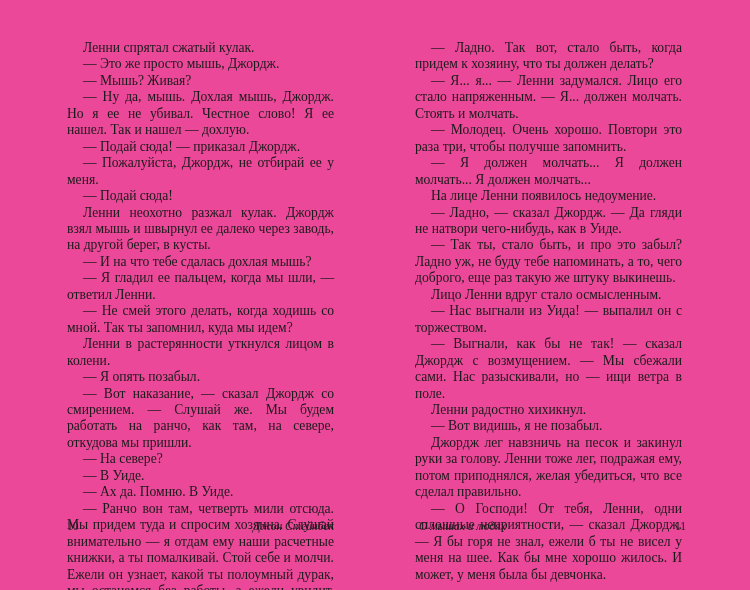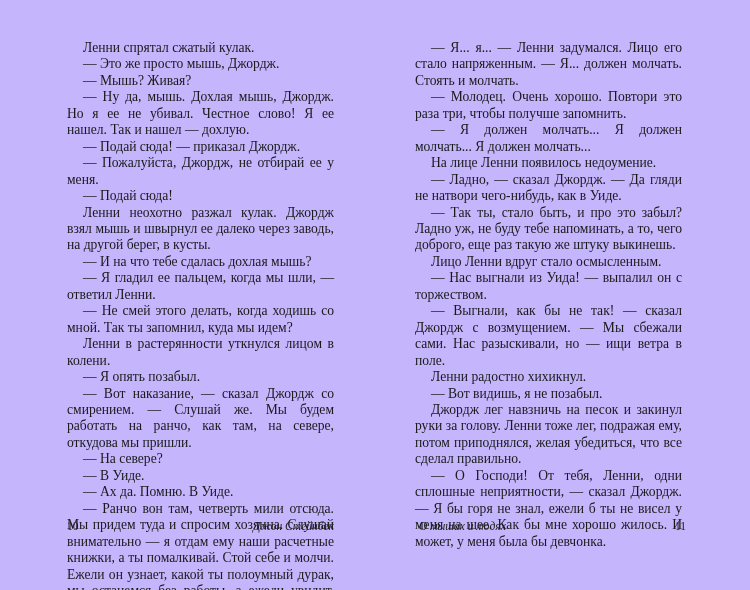--- a/index.html
+++ b/index.html
@@ -12,21 +12,21 @@
     body {
       position: relative;
       font-family: "Liberation Serif", "DejaVu Serif", serif;
       color: #1a1a1a;
     }
     .spread {
       position: absolute;
       left: 0; top: 0;
       width: 750px;
       height: 590px;
-      background: #c4b5fd;
+      background: #ec4899;
     }
     .page {
       position: absolute;
       top: 0;
       height: 590px;
     }
     .page-left { left: 0; width: 375px; }
     .page-right { left: 375px; width: 375px; }
 
     .text-block {
@@ -90,20 +90,21 @@
 
     </div>
     <div class="footer">
       <span class="folio">10</span>
       <span class="running-head">Джон Стейнбек</span>
     </div>
   </div>
 
   <div class="page page-right">
     <div class="text-block">
+      <p class="para">— Ладно. Так вот, стало быть, когда придем к хо­зяину, что ты должен делать?</p>
       <p class="para">— Я... я... — Ленни задумался. Лицо его стало напряженным. — Я... должен молчать. Стоять и молчать.</p>
       <p class="para">— Молодец. Очень хорошо. Повтори это раза три, чтобы получше запомнить.</p>
       <p class="para">— Я должен молчать... Я должен молчать... Я должен молчать...</p>
       <p class="para">На лице Ленни появилось недоумение.</p>
       <p class="para">— Ладно, — сказал Джордж. — Да гляди не на­твори чего-нибудь, как в Уиде.</p>
       <p class="para">— Так ты, стало быть, и про это забыл? Ладно уж, не буду тебе напоминать, а то, чего доброго, еще раз такую же штуку выкинешь.</p>
       <p class="para">Лицо Ленни вдруг стало осмысленным.</p>
       <p class="para">— Нас выгнали из Уида! — выпалил он с торже­ством.</p>
       <p class="para">— Выгнали, как бы не так! — сказал Джордж с возмущением. — Мы сбежали сами. Нас разыски­вали, но — ищи ветра в поле.</p>
       <p class="para">Ленни радостно хихикнул.</p>

